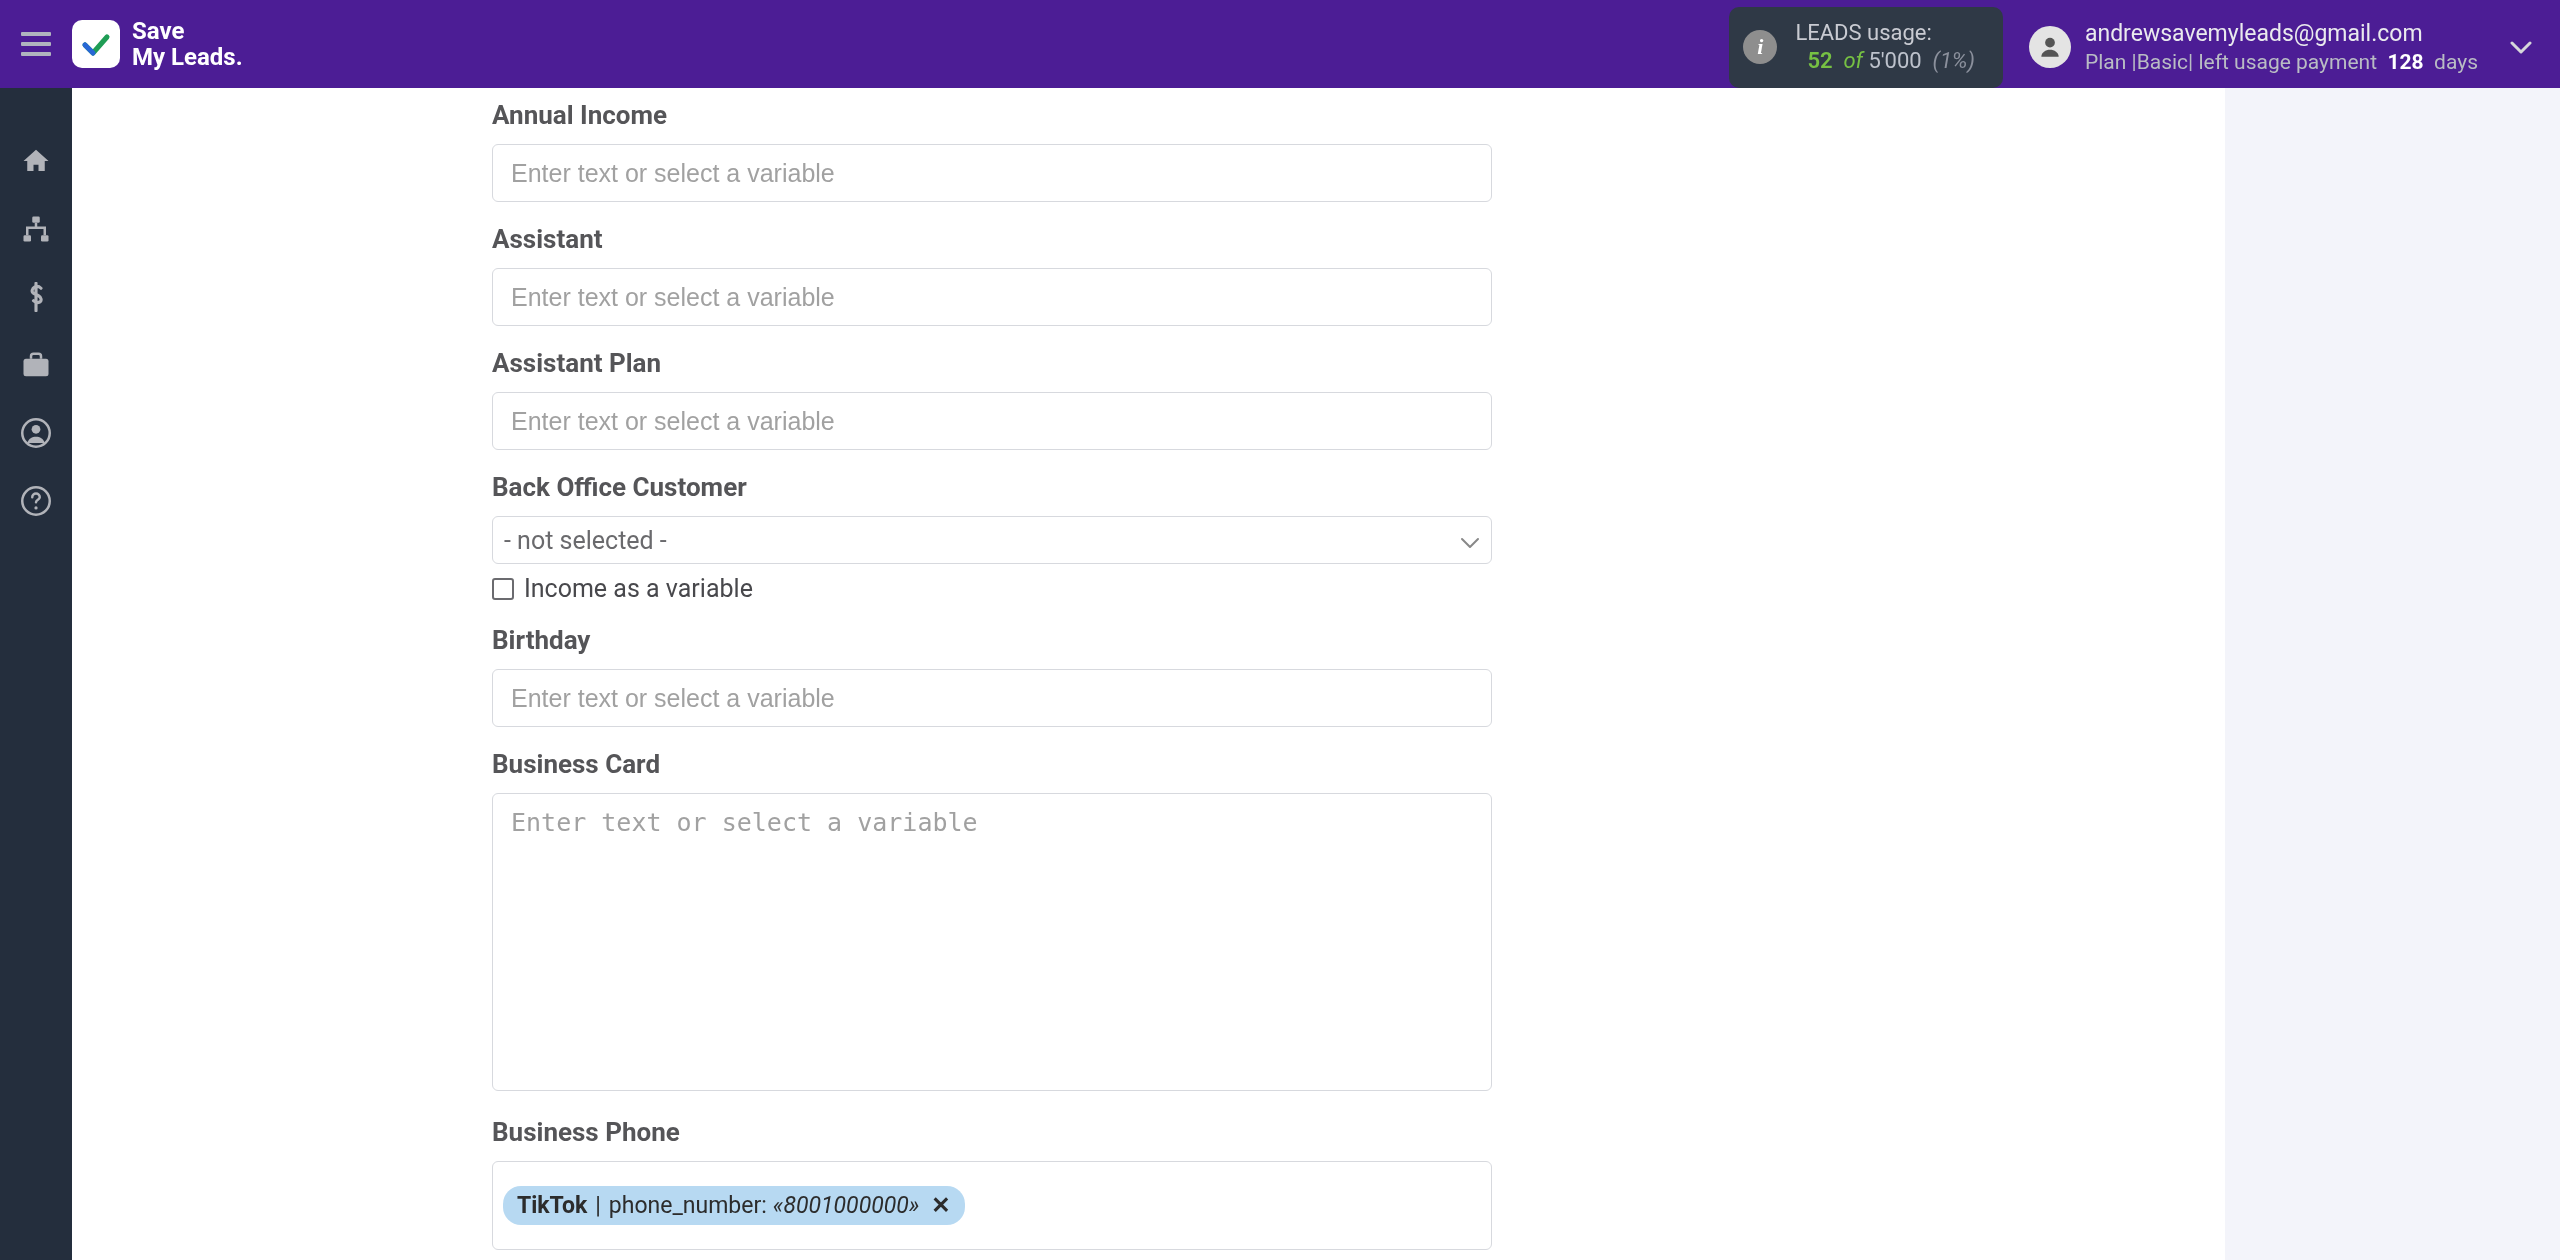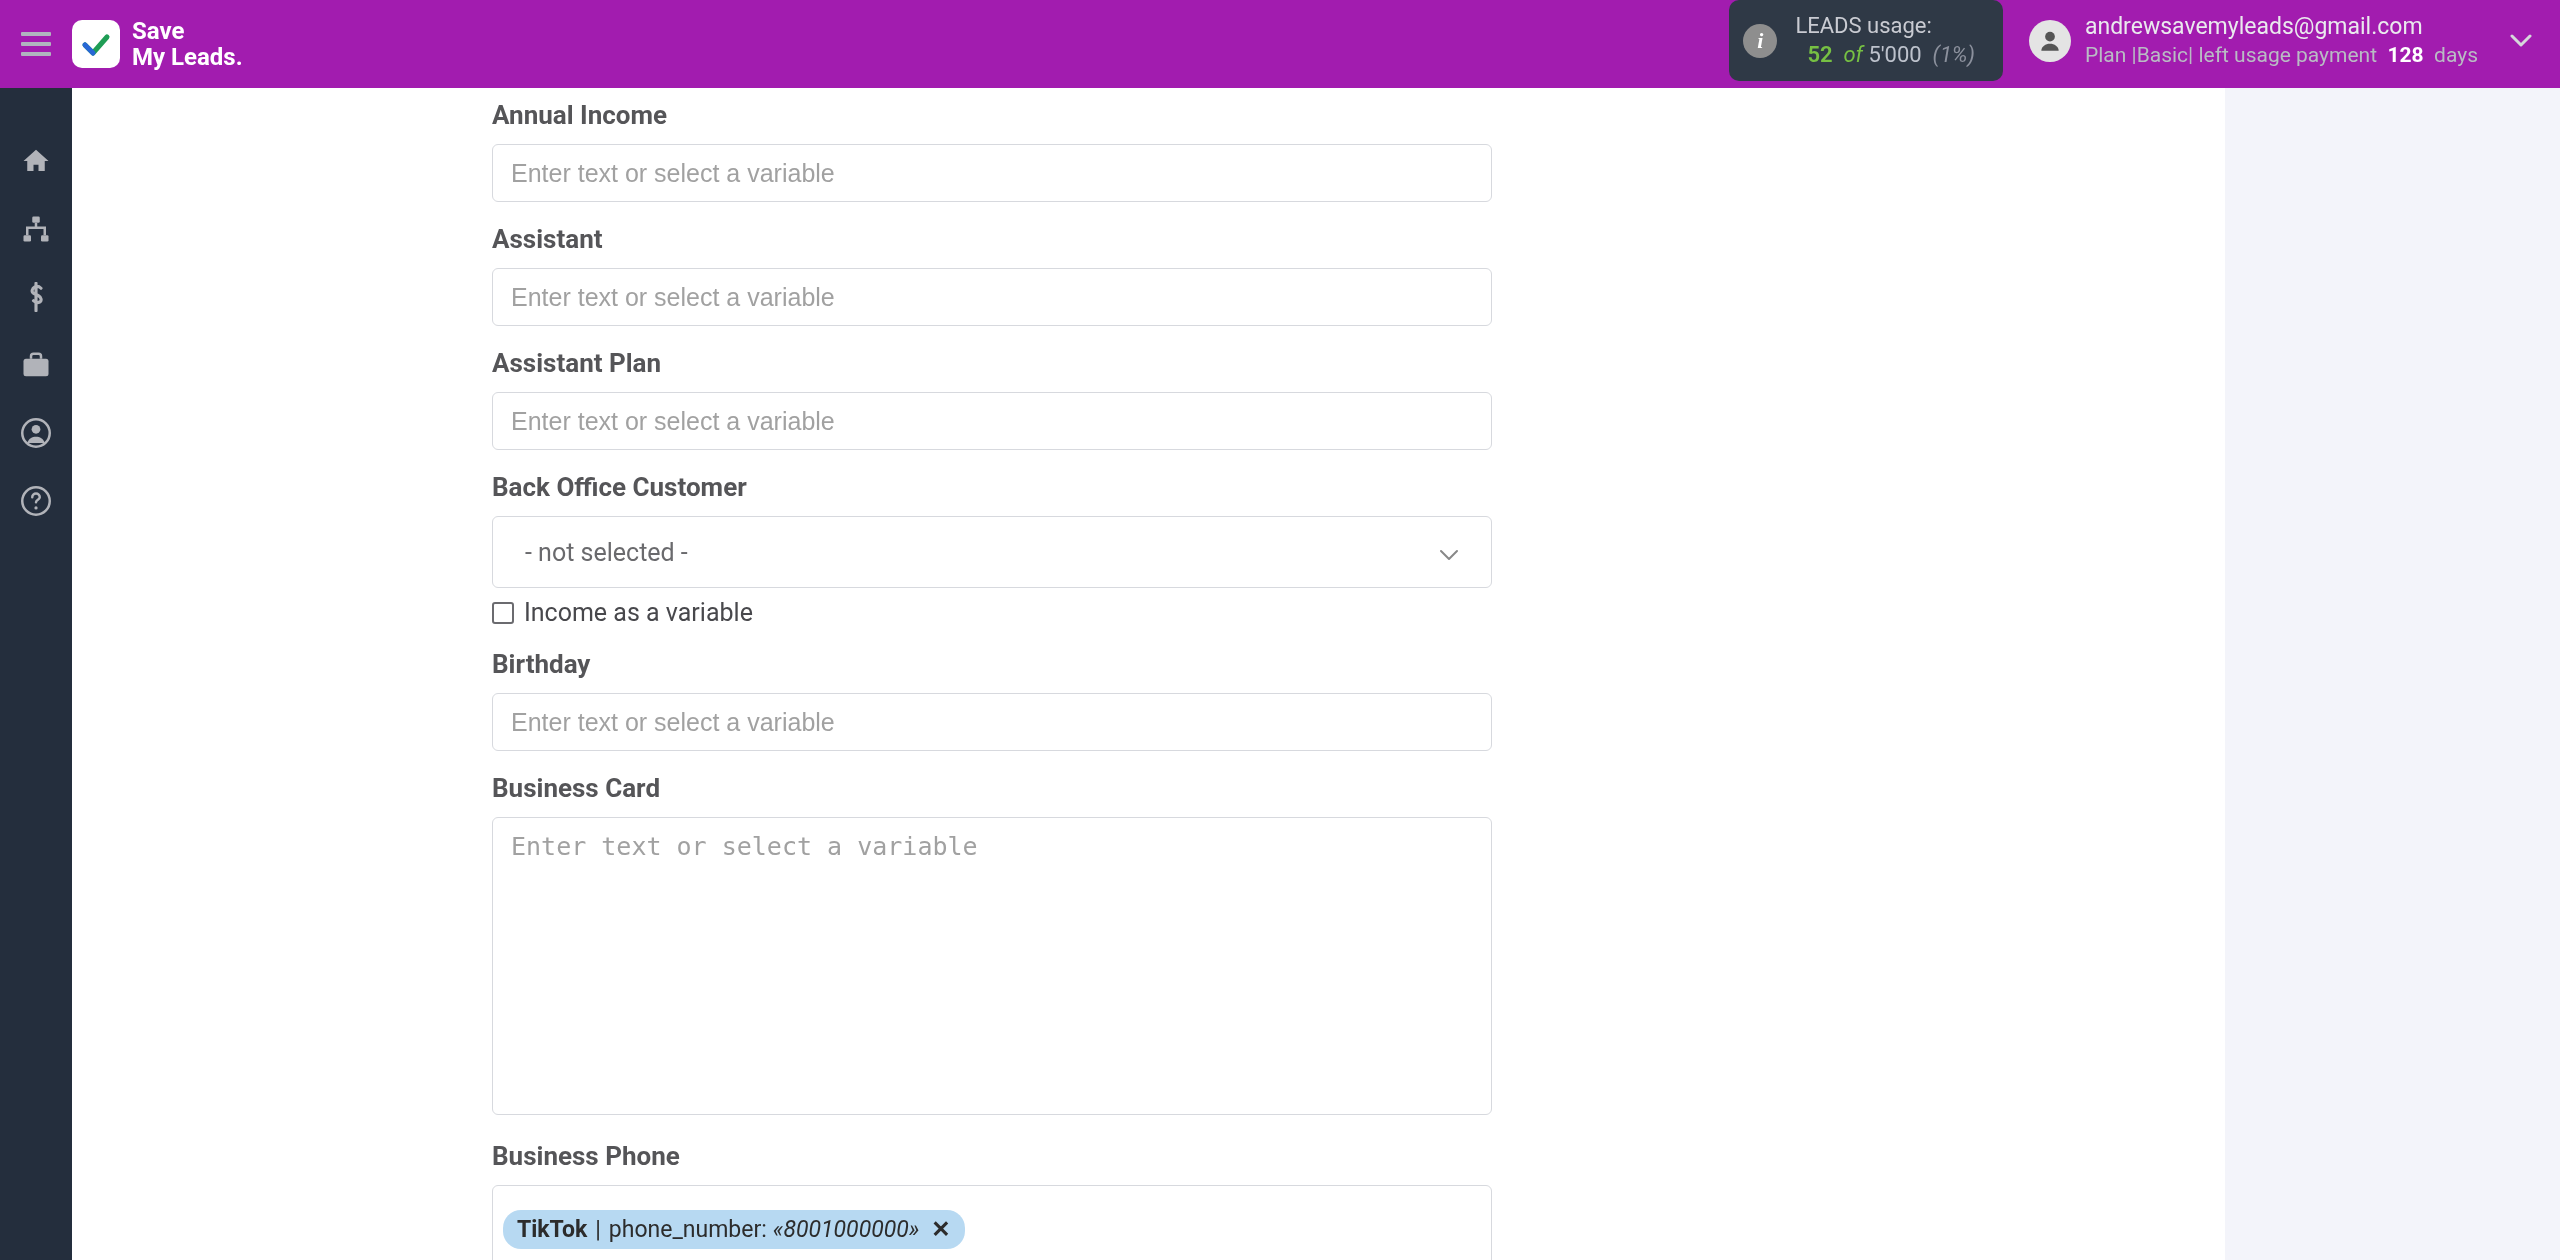--- a/index.html
+++ b/index.html
@@ -10,23 +10,23 @@
       width: 2560px;
       height: 1260px;
       overflow: hidden;
     }
 
     
     .topbar {
       position: fixed;
       top: 0; left: 0; right: 0;
       height: 88px;
-      background-color: #a21caf;
-      display: flex;
-      align-items: flex-start;
+      background-color: #4c1d95;
+      display: flex;
+      align-items: flex-end;
       z-index: 100;
       color: #fff;
     }
     .topbar-left {
       display: flex;
       align-items: center;
     }
     .hamburger {
       width: 72px;
       height: 88px;
@@ -153,23 +153,23 @@
       height: 58px;
       border: 1px solid #d7d9de;
       border-radius: 6px;
       padding: 0 18px;
       font-size: 25px;
       color: #555;
       background:#fff;
     }
     .form-input::placeholder { color:#a1a1a1; }
     .form-select {
-      width:100%; height:72px;
+      width:100%; height:48px;
       border:1px solid #d7d9de; border-radius:6px;
-      padding:0 32px;
+      padding:0 11px;
       font-size:25px; color:#6a6a6d;
       display:flex; align-items:center; justify-content:space-between;
       cursor:pointer;
       background:#fff;
     }
     .form-select .sel-chevron { color:#888; }
     .checkbox-row {
       margin-top:10px; display:flex; align-items:center; gap:10px;
       font-size:25px; color:#48484c;
     }

